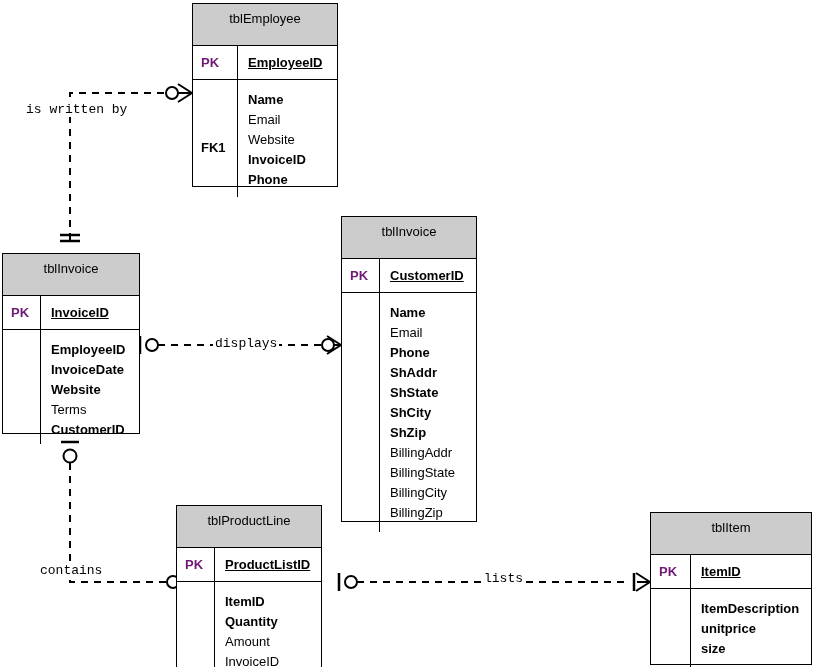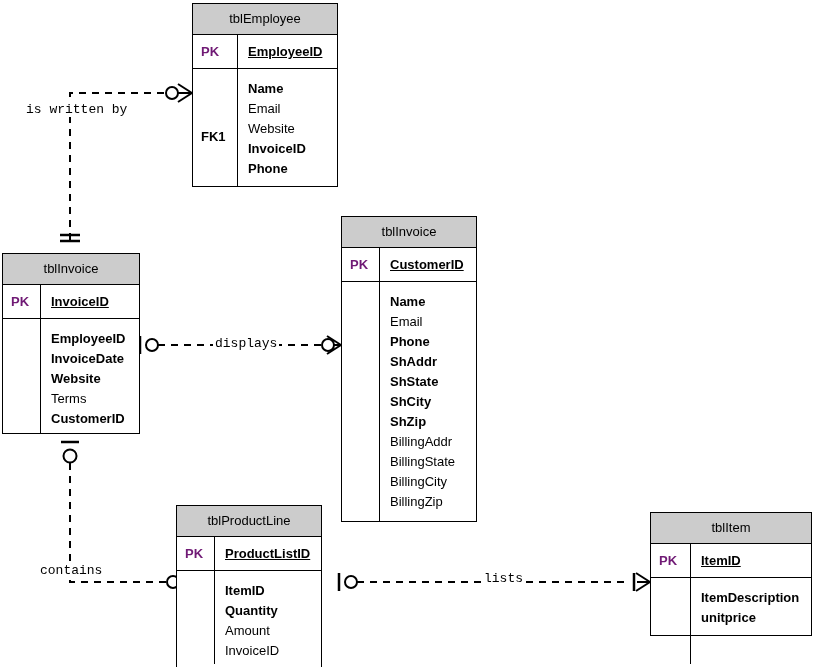--- a/index.html
+++ b/index.html
@@ -32,21 +32,21 @@
     box-sizing: border-box;
     z-index: 5;
   }
   .entity-title {
     background: #cccccc;
     border-bottom: 1px solid #000000;
     text-align: center;
     font-size: 13px;
     color: #000000;
     line-height: 1.0;
-    padding: 8px 2px 9px 2px;
+    padding: 8px 2px 20px 2px;
     box-sizing: border-box;
   }
   .ent-row {
     display: flex;
     box-sizing: border-box;
   }
   .row-key {
     flex: 0 0 auto;
     box-sizing: border-box;
     border-right: 1px solid #000000;
@@ -276,33 +276,34 @@
       <div class="attr-keycol" style="flex-basis:38px;"></div>
       <div class="attr-fieldcol">
         <div class="attr req">ItemID</div>
         <div class="attr req">Quantity</div>
         <div class="attr opt">Amount</div>
         <div class="attr opt">InvoiceID</div>
       </div>
     </div>
   </div>
 
-  <div class="entity" style="left:650px; top:512px; width:162px; height:124px;">
+  <div class="entity" style="left:650px; top:512px; width:162px; height:153px;">
     <div class="entity-title">tblItem</div>
     <div class="ent-row pk-row">
       <div class="row-key" style="flex-basis:40px;">PK</div>
       <div class="row-field">
         <span class="pk-name">ItemID</span>
       </div>
     </div>
     <div class="attr-block" style="height:86px;">
       <div class="attr-keycol" style="flex-basis:40px;"></div>
       <div class="attr-fieldcol">
         <div class="attr req">ItemDescription</div>
         <div class="attr req">unitprice</div>
+        <div class="attr req">size</div>
       </div>
     </div>
   </div>
 
   <div class="rel-label" style="left:24px; top:102px;">is written by</div>
 
   <div class="rel-label" style="left:213px; top:336px;">displays</div>
 
   <div class="rel-label" style="left:38px; top:563px;">contains</div>
 

